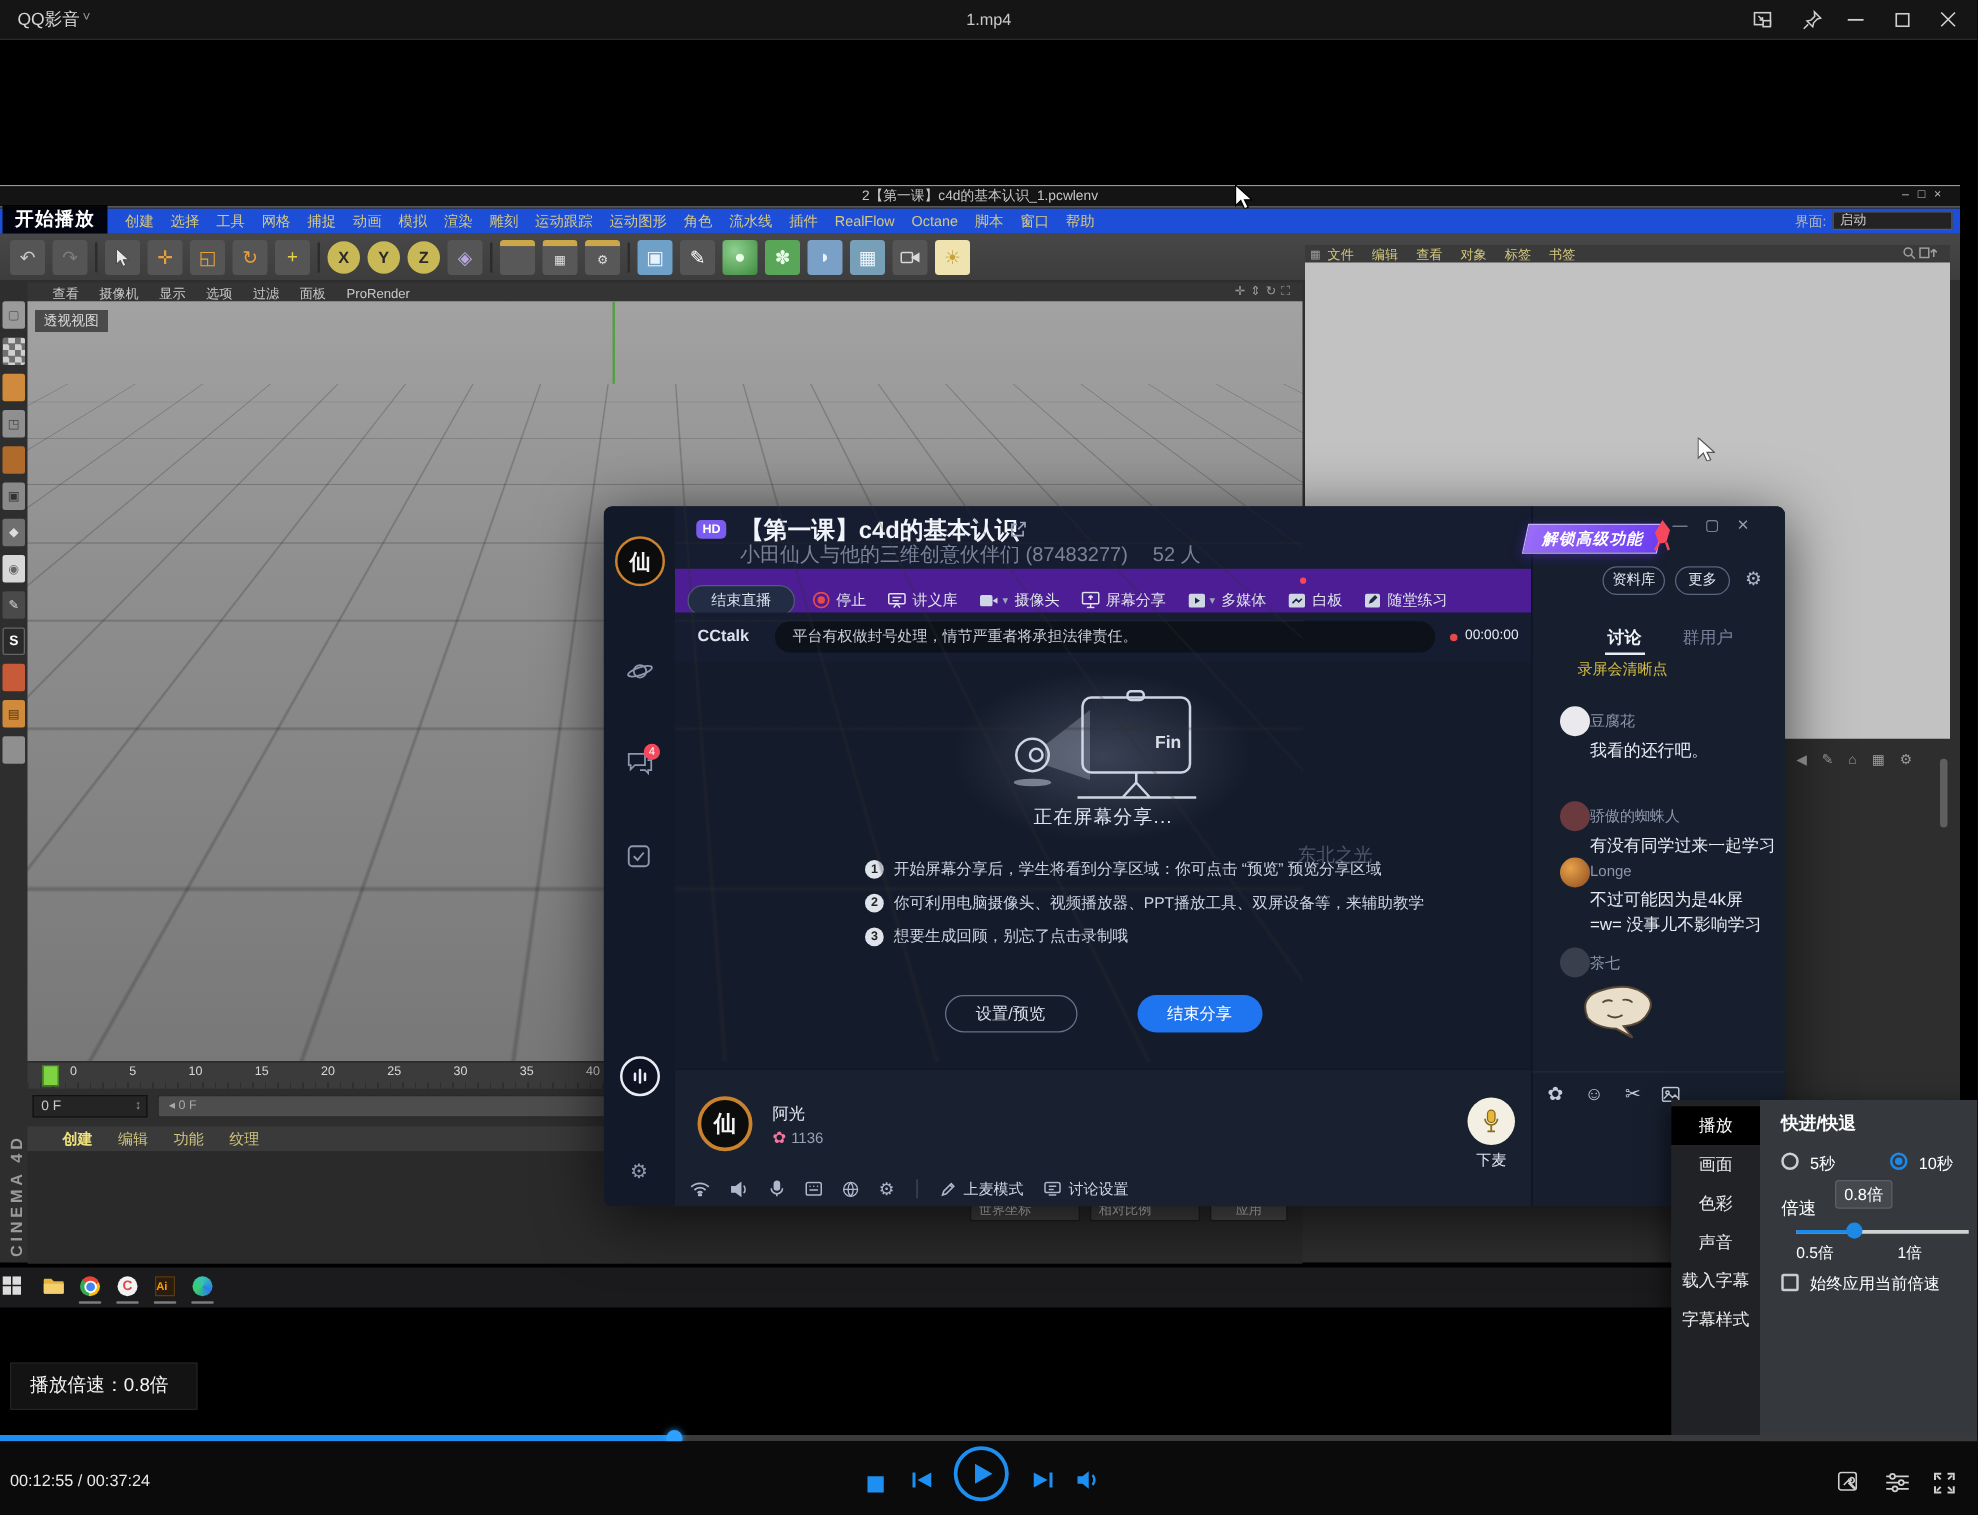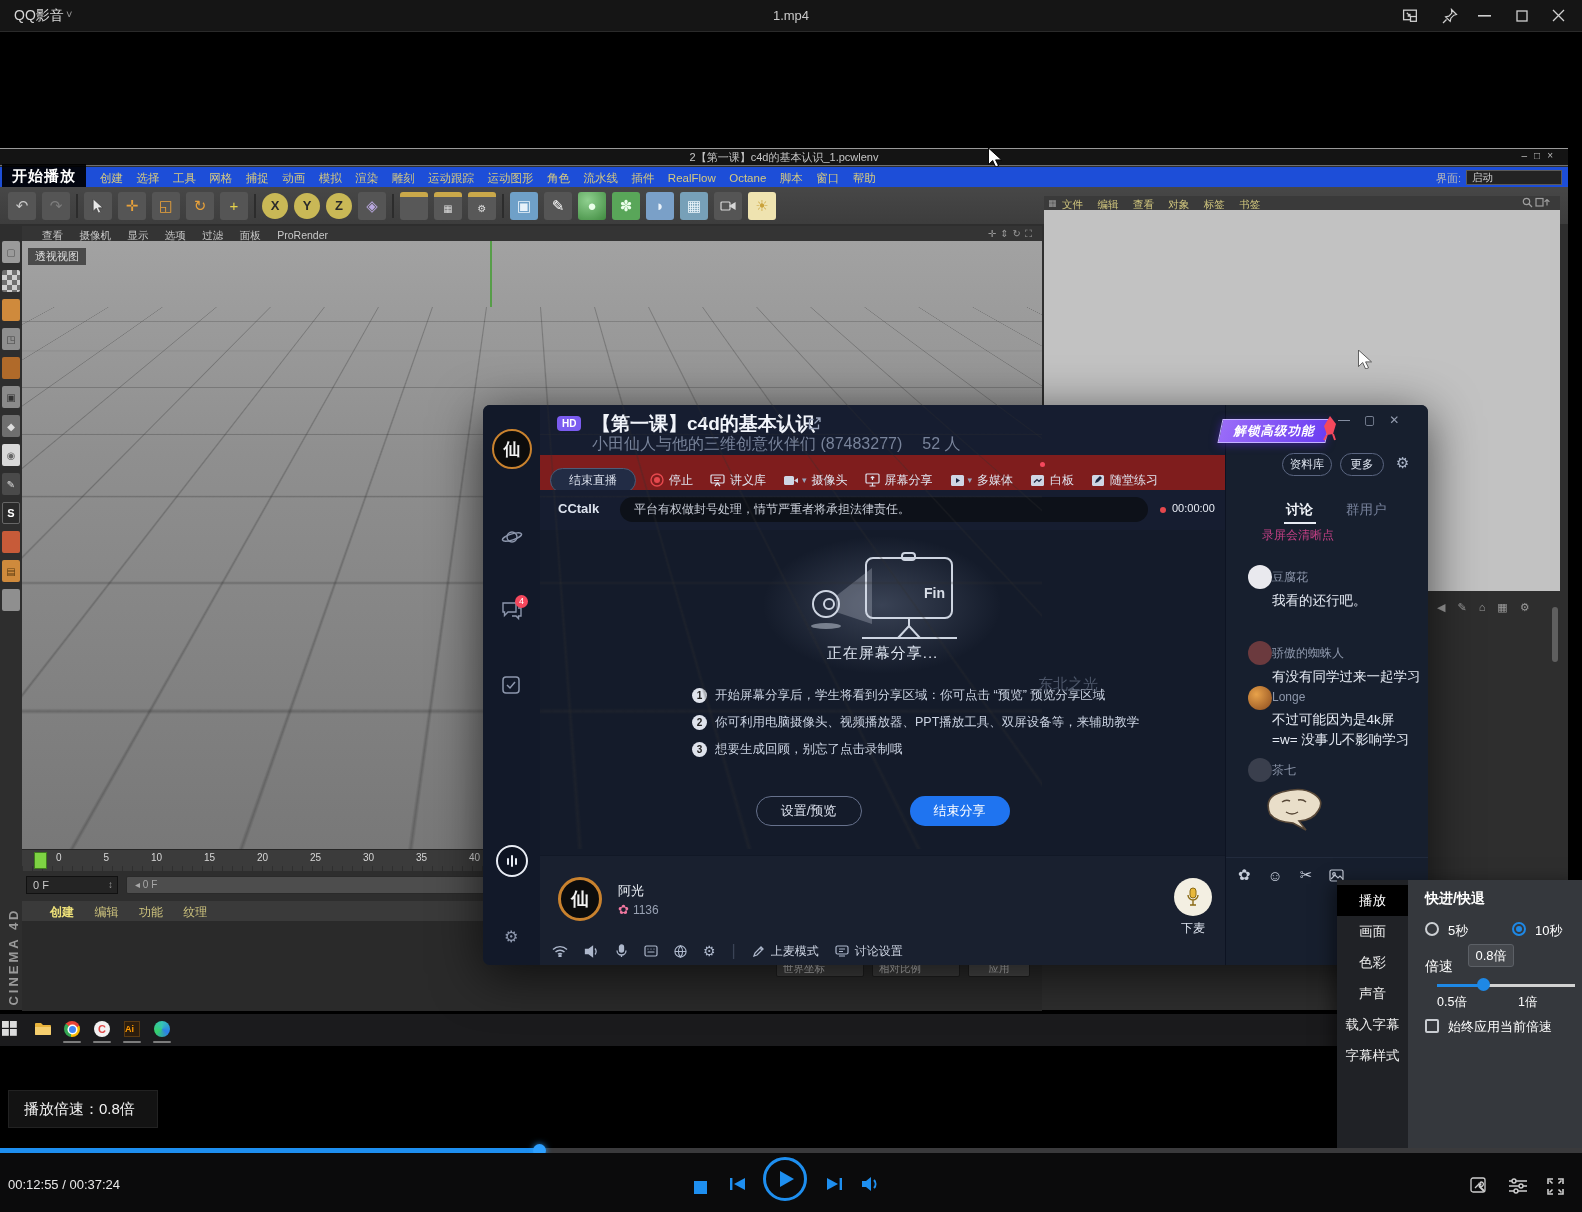--- a/index.html
+++ b/index.html
@@ -78,21 +78,21 @@
   #cc-mic-circle{left:13px;top:440px;width:32px;height:32px;border-radius:50%;border:2px solid #e8ecf4;background:#0d1322;display:flex;align-items:center;justify-content:center;gap:2px}
   #cc-mic-circle i{display:block;width:2px;background:#e8ecf4;border-radius:1px}
   #cc-gear{left:21px;top:522px;color:#8d97ad;font-size:16px}
   #cc-main{left:57px;top:0;width:685px;height:560px}
   #cc-header{left:0;top:0;width:685px;height:50px;background:#161d30}
   #hd-badge{left:17px;top:11px;background:#7b5cf0;color:#fff;font-size:10px;font-weight:bold;border-radius:4px;padding:2px 5px}
   #cc-title{left:52px;top:6px;color:#f1f4fa;font-size:19px;font-weight:bold}
   #cc-extlink{left:268px;top:12px;color:#9aa4ba}
   #cc-sub{left:52px;top:29px;color:#78839a;font-size:16px}
   #cc-sub .vc{margin-left:20px}
-  #cc-toolbar{left:0;top:50px;width:685px;height:50px;background:#7f1d1d;display:flex;align-items:center}
+  #cc-toolbar{left:0;top:50px;width:685px;height:50px;background:#4c1d95;display:flex;align-items:center}
   #btn-endlive{margin:0 14px 0 10px;width:86px;height:25px;border:1px solid #4f5c77;border-radius:14px;color:#d9dfeb;font-size:12px;text-align:center;line-height:23px;background:#222c45;flex:0 0 auto}
   .tool-item{display:flex;align-items:center;gap:5px;color:#dfe4ef;font-size:12px;margin-right:17px;flex:0 0 auto}
   .tool-item .cdn{color:#9aa4ba;font-size:9px;margin-left:-2px}
   #quiz-dot{left:500px;top:57px;width:5px;height:5px;border-radius:50%;background:#f5485d}
   #cc-ann{left:0;top:85px;width:685px;height:40px;background:#161d30}
   #cc-ann .brand{left:18px;top:11px;color:#dde3ee;font-size:13px;font-weight:bold}
   #cc-ann .pill{left:80px;top:7px;width:528px;height:25px;background:#0d1119;border-radius:13px;color:#c9ced8;font-size:12px;line-height:25px;padding:0 14px;overflow:hidden}
   #cc-ann .dot{left:620px;top:17px;width:6px;height:6px;border-radius:50%;background:#e5484d}
   #cc-ann .tm{left:632px;top:12px;color:#e8ecf4;font-size:11px}
   #cc-share{left:0;top:125px;width:685px;height:325px;background:#141b2a}
@@ -123,21 +123,21 @@
   #banner{left:737px;top:14px;width:108px;height:24px;background:linear-gradient(100deg,#9a6cf8,#6b3df2);transform:skewX(-12deg);border:1px solid #c4b2ff;box-shadow:0 2px 8px rgba(90,40,220,.5)}
   #banner .t{width:100%;text-align:center;color:#fff;font-size:12.5px;font-weight:bold;font-style:italic;line-height:22px;transform:skewX(12deg);letter-spacing:1px}
   #banner-flame{left:836px;top:10px}
   #btn-lib{left:800px;top:48px;width:50px;height:23px;border:1px solid #5a6580;border-radius:12px;color:#dfe5f0;font-size:11.5px;text-align:center;line-height:21px}
   #btn-more{left:858px;top:48px;width:44px;height:23px;border:1px solid #5a6580;border-radius:12px;color:#dfe5f0;font-size:11.5px;text-align:center;line-height:21px}
   #hdr-gear{left:913px;top:50px;color:#aeb8cc;font-size:15px}
   .cctab{top:96px;font-size:13.5px}
   #tab-disc{left:60px;color:#f2f5fa;font-weight:bold}
   #tab-underline{left:58px;top:117px;width:32px;height:2px;background:#e8ecf4}
   #tab-members{left:120px;color:#76809a}
-  #chat-partial{left:36px;top:122px;color:#ec4899;font-size:12px;filter:blur(.6px);opacity:.8}
+  #chat-partial{left:36px;top:122px;color:#fde047;font-size:12px;filter:blur(.6px);opacity:.8}
   .msg-av{width:24px;height:24px;border-radius:50%}
   .msg-name{color:#8d97ab;font-size:12px}
   .msg-text{color:#e6ebf4;font-size:13.5px;line-height:20px;width:150px}
   #chat-tools{left:0px;top:452px;width:203px;border-top:1px solid #222b3d;padding:8px 0 0 12px;display:flex;gap:17px;color:#c6cdda;font-size:15px;align-items:center}
   
   #cc-right .ab{position:absolute}
 
   
   #toast{left:8px;top:1090px;width:150px;height:38px;background:#131313;border:1px solid #222;color:#f2f2f2;font-size:15px;line-height:36px;padding-left:15px;z-index:20}
 

